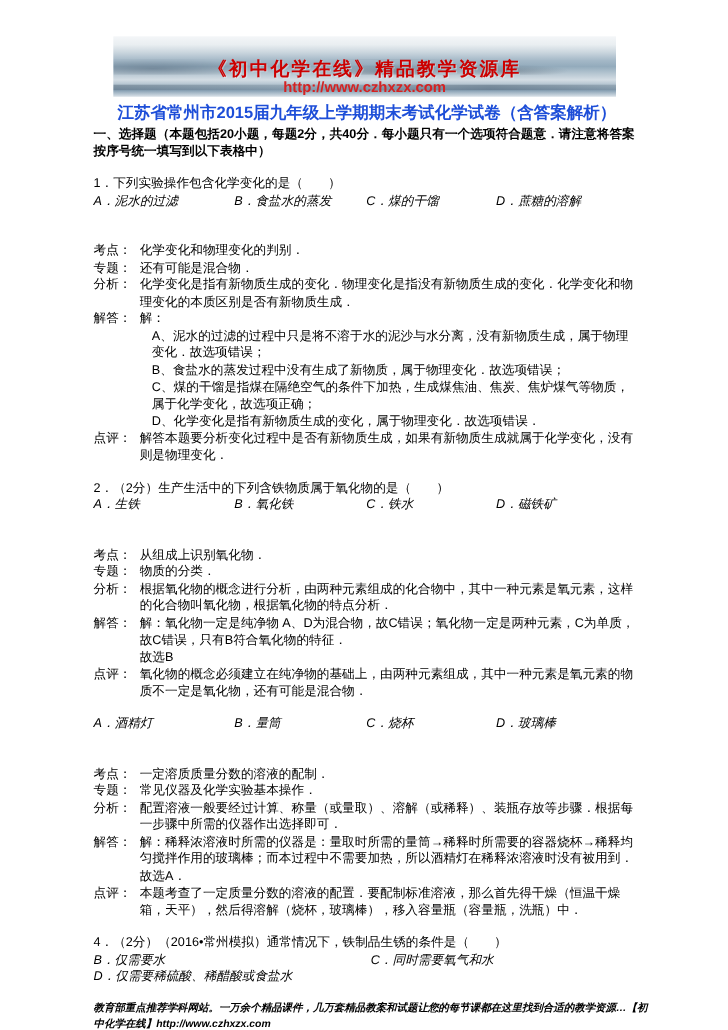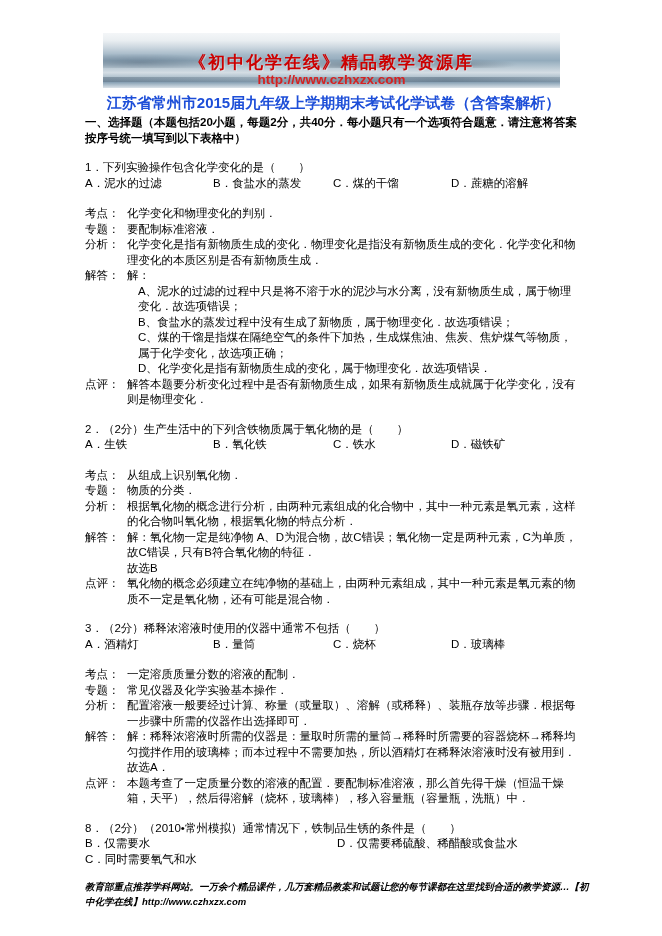--- a/index.html
+++ b/index.html
@@ -57,24 +57,24 @@
   }
   
   .content { margin:0 80px 0 85px; width:497px; }
   .doc-title {
     margin:5px 0 3px; text-align:center;
     color:#1d4ed8; font-weight:bold;
     font-size:15px; line-height:19px;
   }
   .sec-header { font-weight:bold; margin:0 0 0; }
   .q { margin-top:14px; }
-  .opts { display:grid; }
+  .opts { display:grid;font-style:italic; }
   .opts4 { grid-template-columns:128px 120px 118px 1fr; }
   .opts2 { grid-template-columns:252px 1fr; }
-  .qa { margin-top:15px; }
+  .qa { margin-top:30px; }
   .row { display:flex; }
   .lbl { flex:0 0 42px; width:42px; }
   .val { flex:1; }
   .ind { padding-left:11px; }
   
   .footer {
     margin:12px 0 0 85px; width:507px;
     font-size:9.5px; line-height:15px;
     font-weight:bold; font-style:italic;
   }
@@ -104,21 +104,21 @@
         <span>C．煤的干馏</span>
         <span>D．蔗糖的溶解</span>
       </div>
       <div class="qa">
         <div class="row">
           <span class="lbl">考点：</span>
           <div class="val">化学变化和物理变化的判别．</div>
         </div>
         <div class="row">
           <span class="lbl">专题：</span>
-          <div class="val">要配制标准溶液．</div>
+          <div class="val">还有可能是混合物．</div>
         </div>
         <div class="row">
           <span class="lbl">分析：</span>
           <div class="val">化学变化是指有新物质生成的变化．物理变化是指没有新物质生成的变化．化学变化和物理变化的本质区别是否有新物质生成．</div>
         </div>
         <div class="row">
           <span class="lbl">解答：</span>
           <div class="val">
             <div>解：</div>
             <div class="ind">A、泥水的过滤的过程中只是将不溶于水的泥沙与水分离，没有新物质生成，属于物理变化．故选项错误；</div>
@@ -163,21 +163,20 @@
           </div>
         </div>
         <div class="row">
           <span class="lbl">点评：</span>
           <div class="val">氧化物的概念必须建立在纯净物的基础上，由两种元素组成，其中一种元素是氧元素的物质不一定是氧化物，还有可能是混合物．</div>
         </div>
       </div>
     </section>
 
     <section class="q">
-      <div>3．（2分）稀释浓溶液时使用的仪器中通常不包括（　　）</div>
       <div class="opts opts4">
         <span>A．酒精灯</span>
         <span>B．量筒</span>
         <span>C．烧杯</span>
         <span>D．玻璃棒</span>
       </div>
       <div class="qa">
         <div class="row">
           <span class="lbl">考点：</span>
           <div class="val">一定溶质质量分数的溶液的配制．</div>
@@ -198,25 +197,25 @@
           </div>
         </div>
         <div class="row">
           <span class="lbl">点评：</span>
           <div class="val">本题考查了一定质量分数的溶液的配置．要配制标准溶液，那么首先得干燥（恒温干燥箱，天平），然后得溶解（烧杯，玻璃棒），移入容量瓶（容量瓶，洗瓶）中．</div>
         </div>
       </div>
     </section>
 
     <section class="q">
-      <div>8．（2分）（2010•常州模拟）通常情况下，铁制品生锈的条件是（　　）</div>
+      <div>4．（2分）（2016•常州模拟）通常情况下，铁制品生锈的条件是（　　）</div>
       <div class="opts opts2">
         <span>B．仅需要水</span>
+        <span>C．同时需要氧气和水</span>
         <span>D．仅需要稀硫酸、稀醋酸或食盐水</span>
-        <span>C．同时需要氧气和水</span>
       </div>
     </section>
 
   </div>
 
   <p class="footer"><span>教育部重点推荐学科网站。一万余个精品课件，几万套精品教案和试题让您的每节课都在这里找到合适的教学资源…【初中化学在线】</span><a>http://www.czhxzx.com</a></p>
 
 </div>
 
 </body></html>

